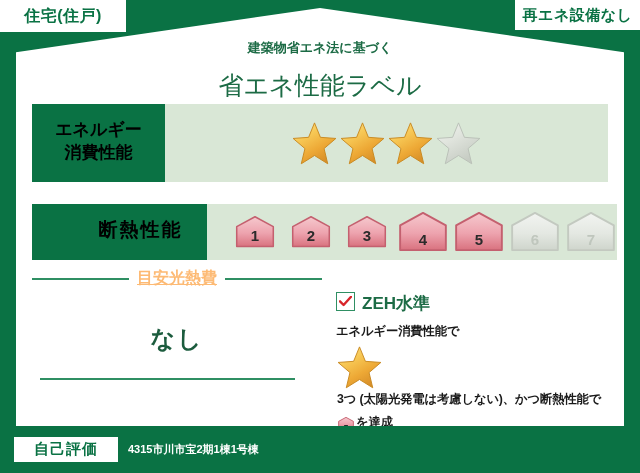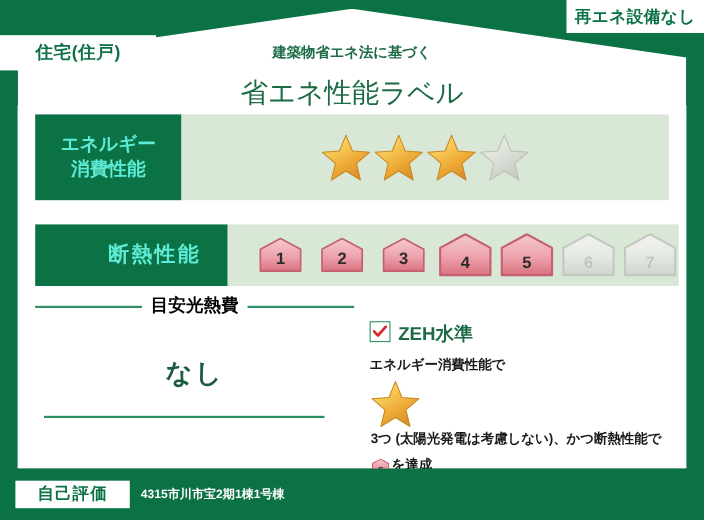--- a/index.html
+++ b/index.html
@@ -10,21 +10,21 @@
     -webkit-font-smoothing:antialiased;
   }
   #label-root{position:relative;width:640px;height:473px;}
 
   
   .corner-badge{
     position:absolute;background:#ffffff;color:#0a7244;
     font-weight:bold;display:flex;align-items:center;justify-content:center;
     letter-spacing:.5px;z-index:40;
   }
-  #badge-type{left:0;top:0;width:142px;height:32px;font-size:16px;margin-top:32px;}
+  #badge-type{left:0;top:0;width:126px;height:32px;font-size:16px;}
   #badge-renew{right:0;top:0;width:125px;height:30px;font-size:15px;}
 
   
   #roof{
     position:absolute;left:16px;top:8px;width:608px;height:96px;
     background:#ffffff;z-index:10;
     clip-path:polygon(50% 0%, 100% 46%, 100% 100%, 0% 100%, 0% 46%);
   }
   #body-white{
     position:absolute;left:16px;top:96px;width:608px;height:330px;
@@ -37,23 +37,23 @@
   }
   #title-sub{font-size:13px;font-weight:bold;color:#1c6b45;line-height:1.3;}
   #title-main{font-size:25px;font-weight:normal;color:#1c6b45;line-height:1.25;margin-top:13px;}
 
   
   .metric-row{position:absolute;left:32px;width:576px;display:flex;z-index:30;}
   #row-energy{top:104px;height:78px;}
   #row-insul{top:204px;height:56px;}
 
   .metric-label{
-    background:#0a7244;color:#5eead4;font-weight:bold;
+    background:#0a7244;color:#000000;font-weight:bold;
     display:flex;flex-direction:column;align-items:center;justify-content:center;
-    text-align:center;line-height:1.35;flex:0 0 auto;
+    text-align:center;line-height:1.35;flex:0 0 auto;font-family:Liberation Mono, monospace;
   }
   #label-energy{width:133px;font-size:17px;}
   #label-insul{width:133px;font-size:19px;letter-spacing:2px;padding-left:42px;}
 
   .metric-panel{
     flex:1;background:#d9e7d6;display:flex;align-items:center;
   }
   #panel-energy{justify-content:center;gap:1px;}
   #panel-insul{justify-content:flex-start;padding-left:22px;gap:4px;}
 
@@ -74,21 +74,21 @@
   .house.sm svg{height:32px;}
   .house.lg svg{height:40px;}
 
   
   #lower{position:absolute;left:32px;top:268px;width:576px;height:150px;z-index:30;display:flex;}
   #lower-left{width:290px;position:relative;}
   #lower-right{flex:1;position:relative;padding-left:14px;}
 
   .rule-head{display:flex;align-items:center;gap:8px;}
   .rule-line{height:2px;background:#2f8f63;flex:1;}
-  .rule-text{font-size:16px;font-weight:bold;color:#000000;white-space:nowrap;}
+  .rule-text{font-size:16px;font-weight:bold;color:#fdba74;white-space:nowrap;text-decoration:underline;}
 
   #cost-value{
     text-align:center;font-size:24px;font-weight:bold;color:#1c5c3e;
     margin-top:34px;letter-spacing:2px;
   }
   #lower-divider{
     position:absolute;left:8px;top:110px;width:255px;height:2px;background:#2f8f63;
   }
 
   

